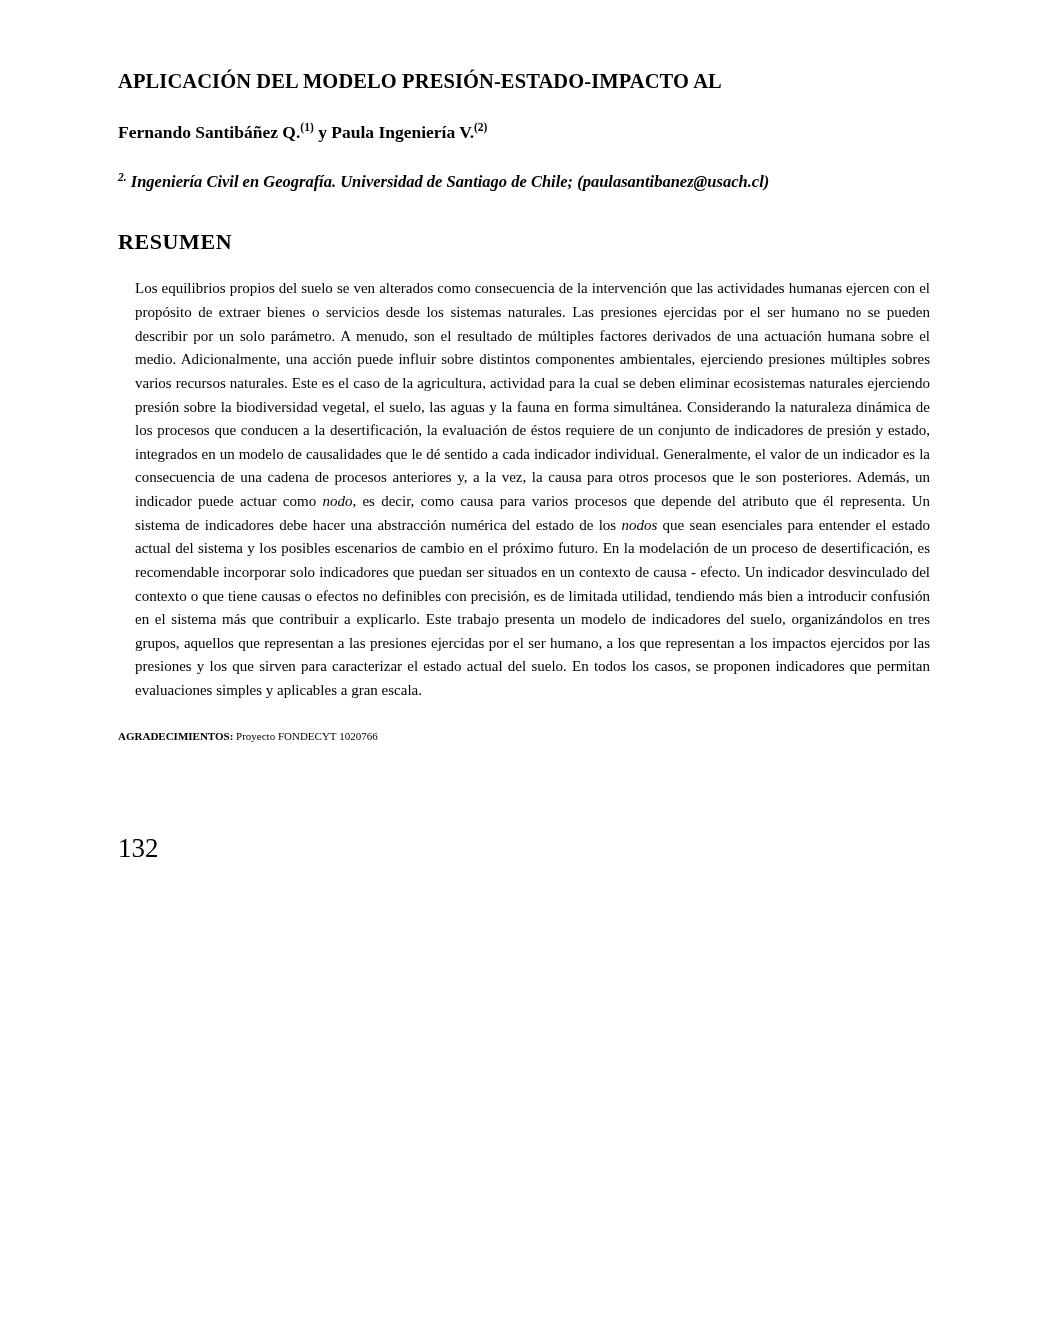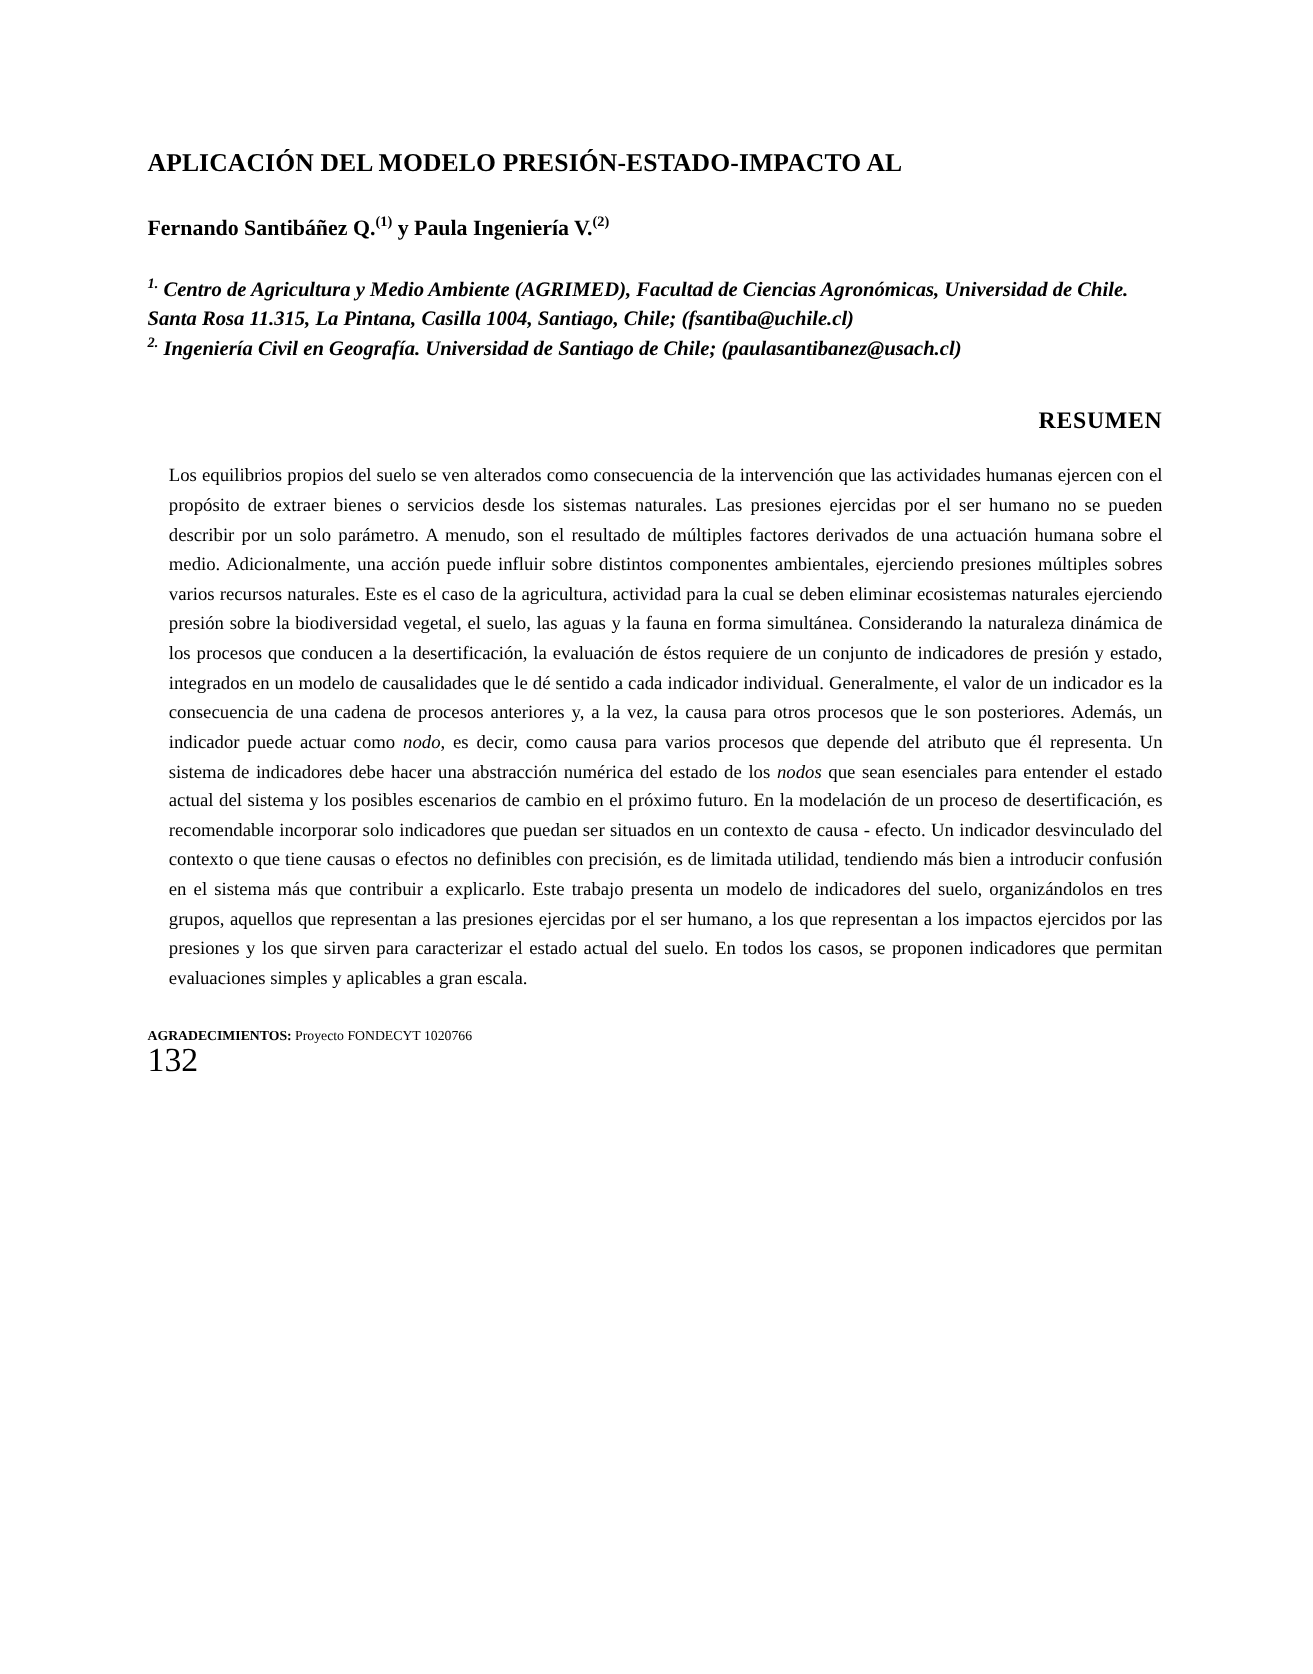--- a/index.html
+++ b/index.html
@@ -14,21 +14,21 @@
     color: #000000;
     position: relative;
     overflow: hidden;
   }
   .page {
     position: absolute;
     left: 0; top: 0;
     width: 1050px;
     height: 954px;
     box-sizing: border-box;
-    padding: 118px 120px 0 118px;
+    padding: 68px 120px 0 118px;
   }
   .title {
     font-size: 20.5px;
     font-weight: bold;
     line-height: 1.33;
     letter-spacing: 0.1px;
     margin: 0 0 26px 0;
   }
   .authors {
     font-size: 17.5px;
@@ -49,22 +49,22 @@
     margin: 0 0 36px 0;
   }
   .affiliations sup {
     font-size: 11.5px;
     vertical-align: super;
     line-height: 0;
     font-style: italic;
   }
   .aff-block { margin: 0; }
   .section-heading {
-    text-align: right;
-    font-size: 19px;
+    text-align: left;
+    font-size: 22px;
     font-weight: bold;
     letter-spacing: 0.6px;
     margin: 0 0 22px 0;
   }
   .abstract {
     font-size: 15px;
     line-height: 1.575;
     text-align: justify;
     margin: 0 0 26px 17px;
     hyphens: none;
@@ -94,21 +94,20 @@
 
   <h1 class="title">
     <span>APLICACIÓN DEL MODELO PRESIÓN-ESTADO-IMPACTO AL</span><br>
   </h1>
 
   <div class="authors">
     <span>Fernando Santibáñez Q.</span><sup>(1)</sup><span> y </span><span>Paula Ingeniería V.</span><sup>(2)</sup>
   </div>
 
   <div class="affiliations">
-    <p class="aff-block"><sup>1.</sup> <span>Centro de Agricultura y Medio Ambiente (AGRIMED), Facultad de Ciencias Agronómicas, Universidad de Chile. Santa Rosa 11.315, La Pintana, Casilla 1004, Santiago, Chile; (fsantiba@uchile.cl)</span></p>
     <p class="aff-block"><sup>2.</sup> <span>Ingeniería Civil en Geografía. Universidad de Santiago de Chile; (paulasantibanez@usach.cl)</span></p>
   </div>
 
   <h2 class="section-heading">RESUMEN</h2>
 
   <p class="abstract"><span>Los equilibrios propios del suelo se ven alterados como consecuencia de la intervención que las actividades humanas ejercen con el propósito de extraer bienes o servicios desde los sistemas naturales. Las presiones ejercidas por el ser humano no se pueden describir por un solo parámetro. A menudo, son el resultado de múltiples factores derivados de una actuación humana sobre el medio. Adicionalmente, una acción puede influir sobre distintos componentes ambientales, ejerciendo presiones múltiples sobres varios recursos naturales. Este es el caso de la agricultura, actividad para la cual se deben eliminar ecosistemas naturales ejerciendo presión sobre la biodiversidad vegetal, el suelo, las aguas y la fauna en forma simultánea.  Considerando la naturaleza dinámica de los procesos que conducen a la desertificación, la evaluación de éstos requiere de un conjunto de indicadores de presión y estado, integrados en un modelo de causalidades que le dé sentido a cada indicador individual. Generalmente, el valor de un indicador es la consecuencia de una cadena de procesos anteriores y, a la vez, la causa para otros procesos que le son posteriores. Además, un indicador puede actuar como </span><em>nodo</em><span>, es decir, como causa para varios procesos que depende del atributo que él representa. Un sistema de indicadores debe hacer una abstracción numérica del estado de los </span><em>nodos</em><span> que sean esenciales para entender el estado actual del sistema y los posibles escenarios de cambio en el próximo futuro. En la modelación de un proceso de desertificación, es recomendable incorporar solo indicadores que puedan ser situados en un contexto de causa - efecto. Un indicador desvinculado del contexto o que tiene causas o efectos no definibles con precisión, es de limitada utilidad, tendiendo más bien a introducir confusión en el sistema más que contribuir a explicarlo. Este trabajo presenta un modelo de indicadores del suelo, organizándolos en tres grupos, aquellos que representan a las presiones ejercidas por el ser humano,  a los que representan a los impactos ejercidos por las presiones y los que sirven para caracterizar el estado actual del suelo. En todos los casos, se proponen indicadores que permitan evaluaciones simples y aplicables a gran escala.</span></p>
 
   <div class="notes">
     <div><span class="lbl">AGRADECIMIENTOS:</span><span> Proyecto FONDECYT 1020766</span></div>
   </div>

